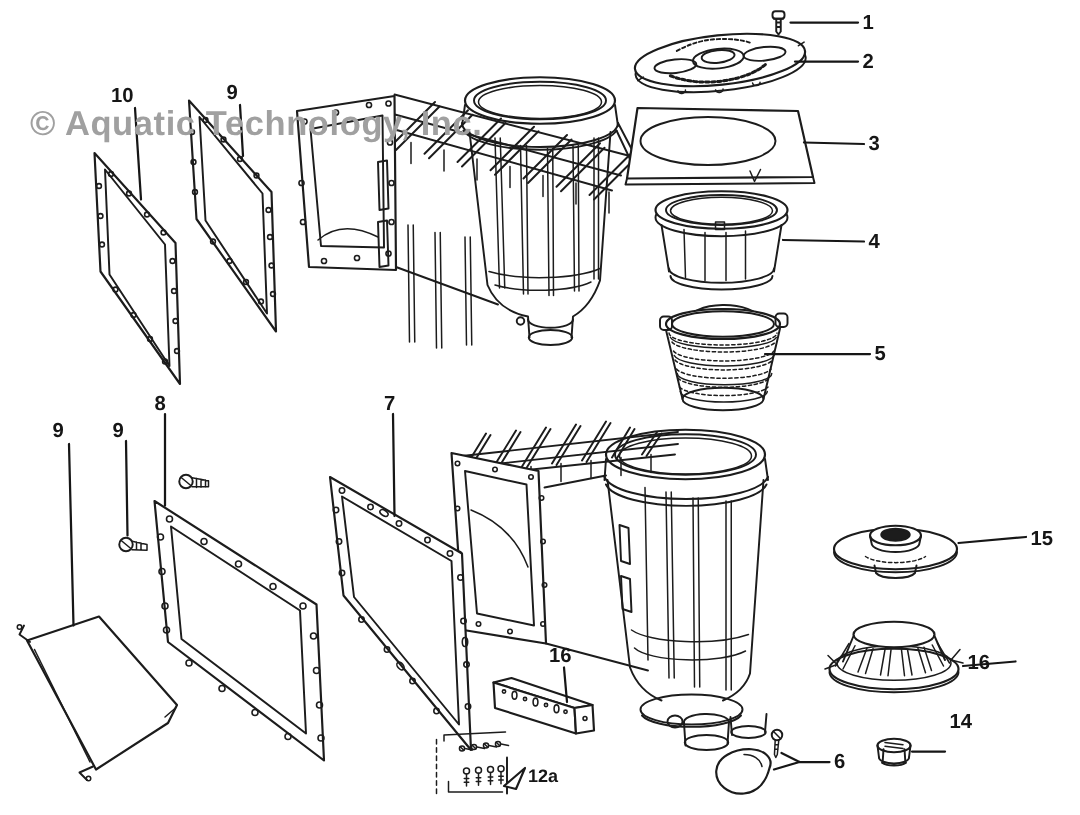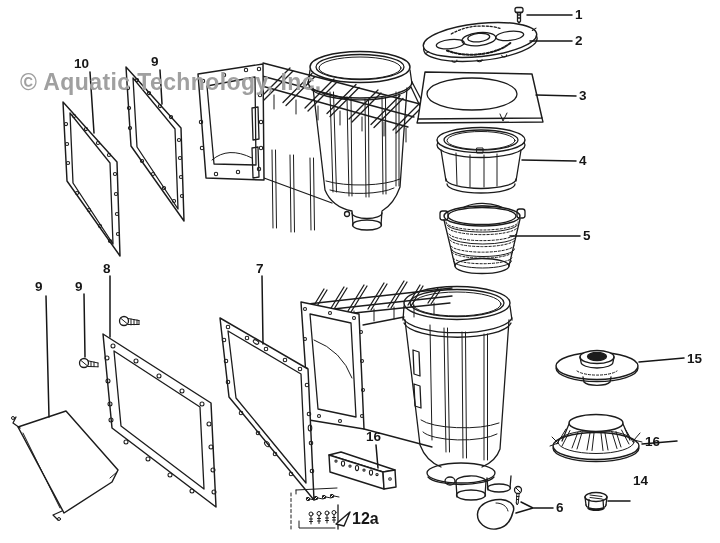--- a/index.html
+++ b/index.html
@@ -2,21 +2,21 @@
 <html><head>
 <meta charset="utf-8">
 <style>
   html,body { margin:0; padding:0; background:#ffffff; }
   .stage { position:relative; width:720px; height:543px; background:#ffffff; overflow:hidden;
            font-family:"Liberation Sans", sans-serif; }
   .stage svg { position:absolute; left:0; top:0; }
   .watermark { position:absolute; left:20px; top:25px; font-size:23px; font-weight:bold;
                color:#a0a0a0; letter-spacing:0.4px; white-space:nowrap;margin-top:44px; }
   .callout { position:absolute; font-weight:bold; font-size:13.5px; color:#161616; line-height:1; }
-  .callout.small { font-size:16px; }
+  .callout.small { font-size:12px; }
   .ln    { stroke:#1c1c1c; fill:none; stroke-width:1.3; stroke-linecap:round; stroke-linejoin:round; }
   .wfill { stroke:#1c1c1c; fill:#ffffff; stroke-width:1.45; stroke-linejoin:round; }
   .hole  { stroke:#1c1c1c; fill:none; stroke-width:1.05; }
   .dash  { stroke-dasharray:2.2,1.8; }
   .dashv { stroke-dasharray:3,2.5; }
   .thick { stroke-width:2; }
   .thin  { stroke-width:1; }
   .leader{ stroke:#161616; fill:none; stroke-width:1.5; stroke-linecap:round; }
   .dark  { fill:#1c1c1c; stroke:none; }
 </style>

